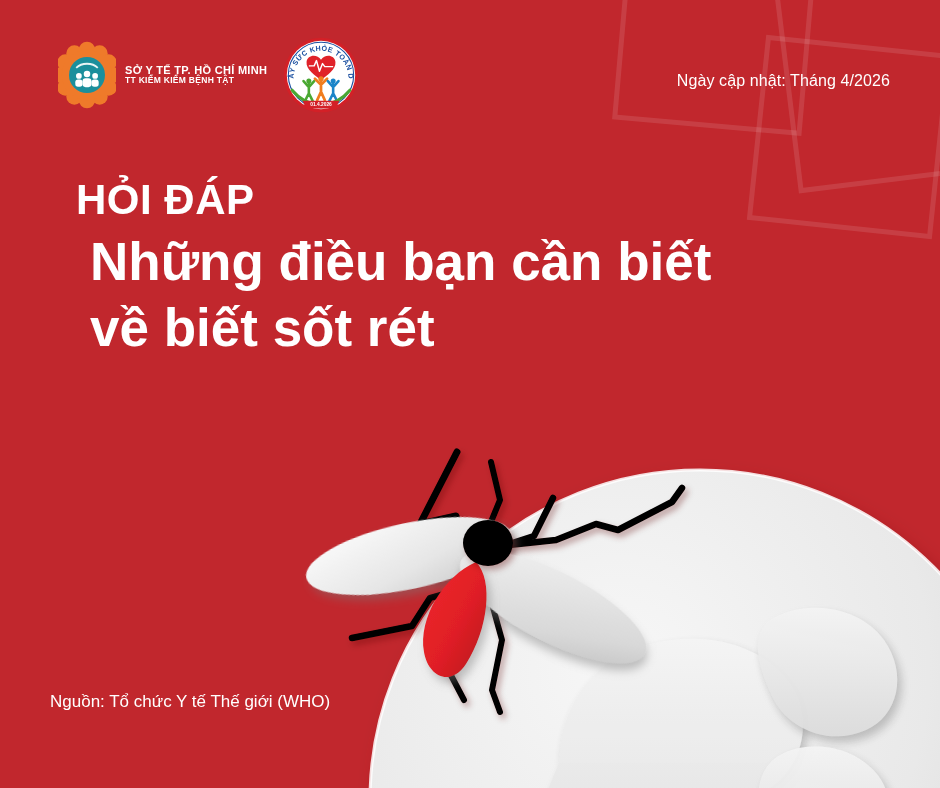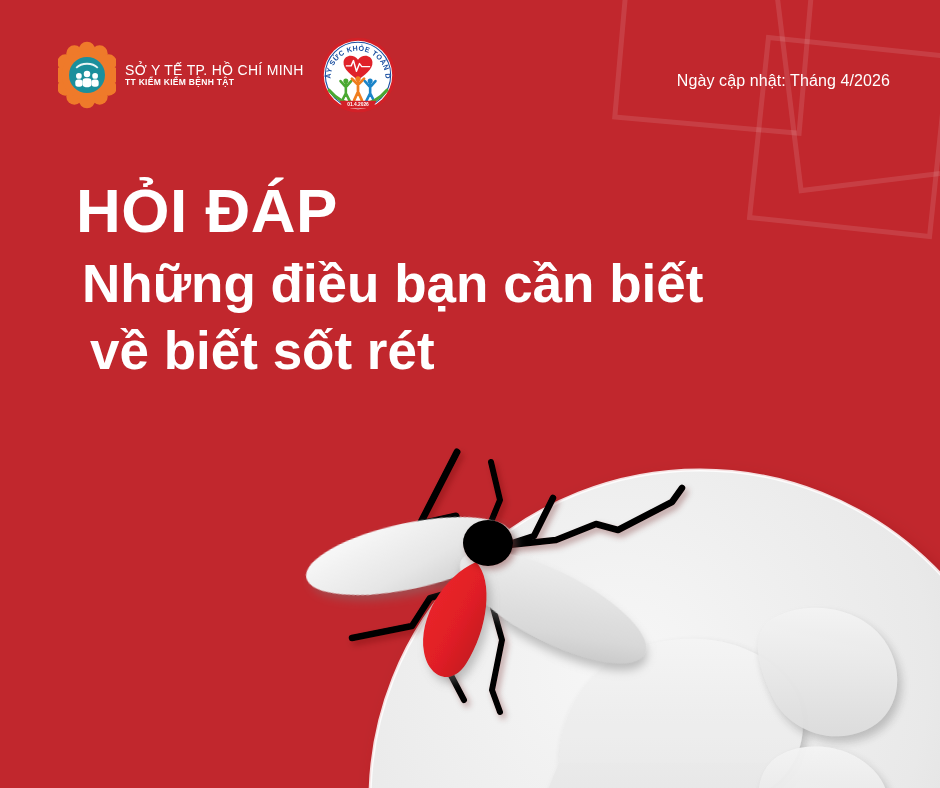--- a/index.html
+++ b/index.html
@@ -31,21 +31,21 @@
     position:absolute; left:0; top:0; width:100%; height:150px;
     display:flex; align-items:center;
   }
   .logos { display:flex; align-items:center; gap:16px; margin-left:58px; }
 
   
   .hcdc-lockup { display:flex; align-items:center; gap:9px; }
   .hcdc-emblem { width:58px; height:72px; flex:none; }
   .hcdc-text { display:flex; flex-direction:column; justify-content:center; }
   .hcdc-top {
-    color:#ffffff; font-size:14px; font-weight:normal;
+    color:#ffffff; font-size:11px; font-weight:bold;
     letter-spacing:0.3px; white-space:nowrap; line-height:1.1;
   }
   .hcdc-main {
     color:#ffffff; font-size:31px; font-weight:bold;
     letter-spacing:0.5px; line-height:1.0; margin:1px 0 1px;
   }
   .hcdc-bot {
     color:#ffffff; font-size:8.5px; font-weight:bold;
     letter-spacing:0.3px; white-space:nowrap; line-height:1.1;
   }
@@ -54,26 +54,26 @@
 
   .update-date {
     position:absolute; right:50px; top:72px;
     color:#ffffff; font-size:16px; font-weight:400;
     letter-spacing:0.1px; white-space:nowrap;
   }
 
   
   .titles { position:absolute; left:76px; top:176px; }
   .title-main {
-    color:#ffffff; font-size:62px; font-weight:bold;
+    color:#ffffff; font-size:42px; font-weight:bold;
     letter-spacing:0.5px; line-height:1.12;
   }
   .title-sub1 {
     color:#ffffff; font-size:53px; font-weight:bold;
-    line-height:1.25; margin-top:6px; margin-left:6px;
+    line-height:1.25; margin-top:6px; margin-left:14px;
   }
   .title-sub2 {
     color:#ffffff; font-size:53px; font-weight:bold;
     line-height:1.25; margin-left:14px;
   }
 
   
   .source {
     position:absolute; left:50px; top:692px;
     color:#ffffff; font-size:17px; font-weight:400;
@@ -247,14 +247,15 @@
 
     <div class="update-date">Ngày cập nhật: Tháng 4/2026</div>
   </div>
 
   <div class="titles">
     <div class="title-main">HỎI ĐÁP</div>
     <div class="title-sub1">Những điều bạn cần biết</div>
     <div class="title-sub2">về biết sốt rét</div>
   </div>
 
+  <div class="source">Nguồn: Tổ chức Y tế Thế giới (WHO)</div>
 
 </div>
 
 </body></html>

